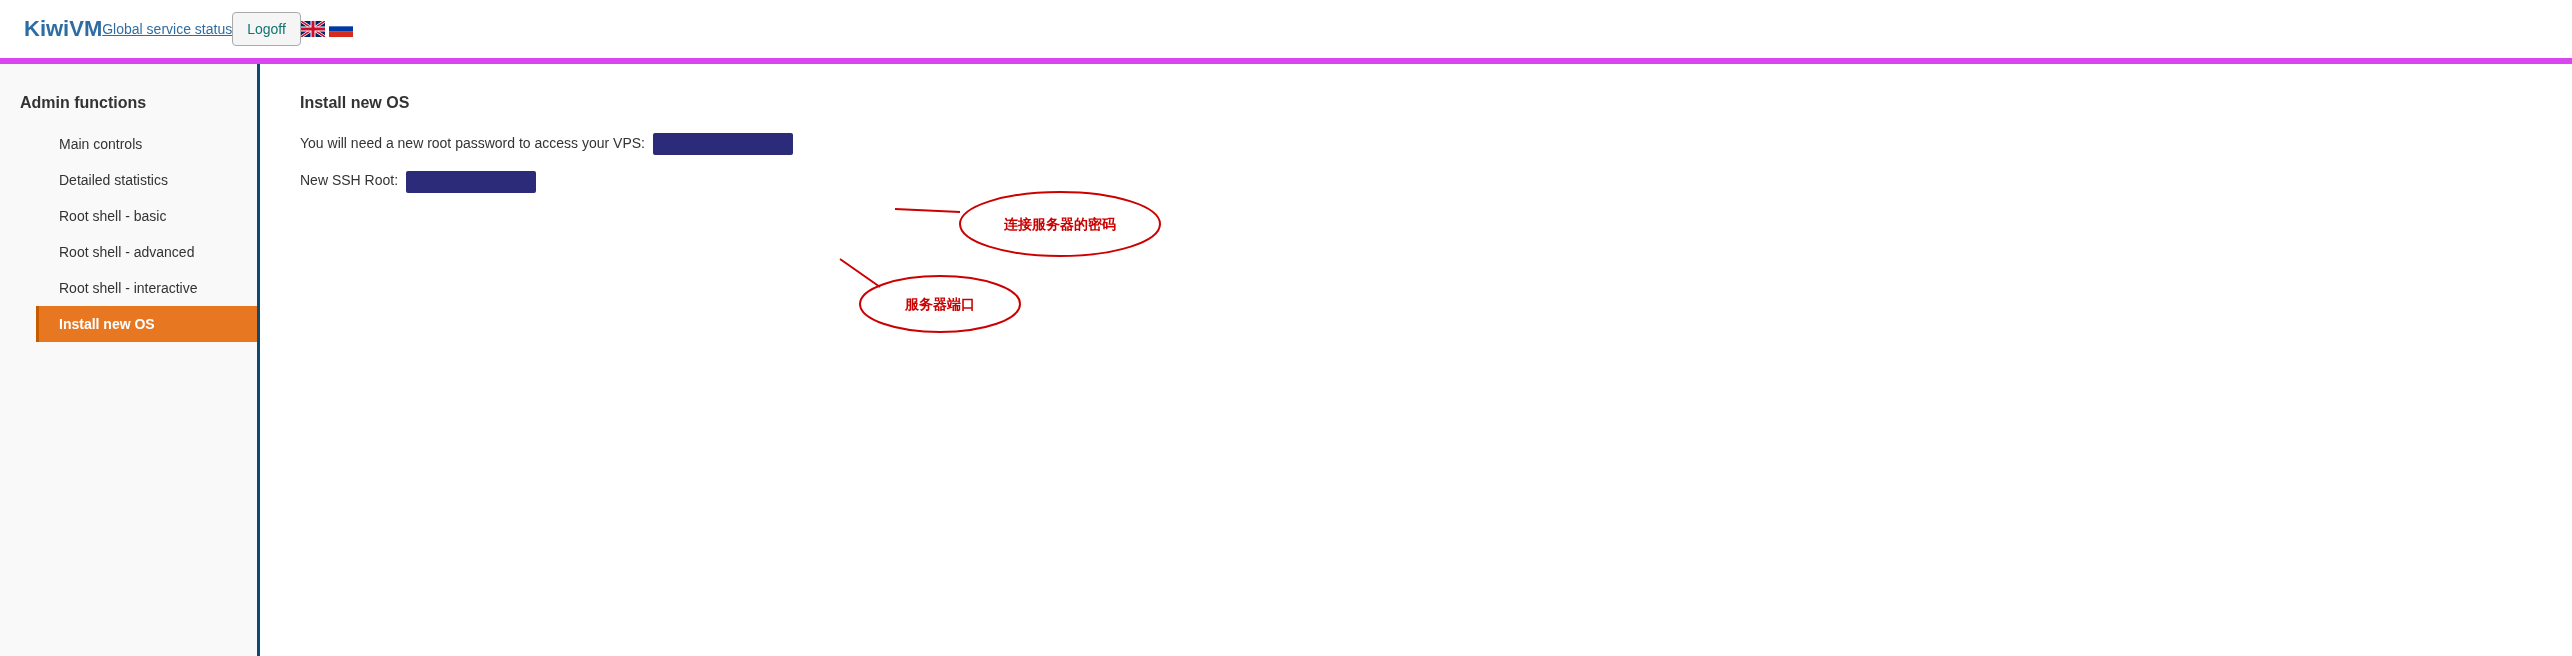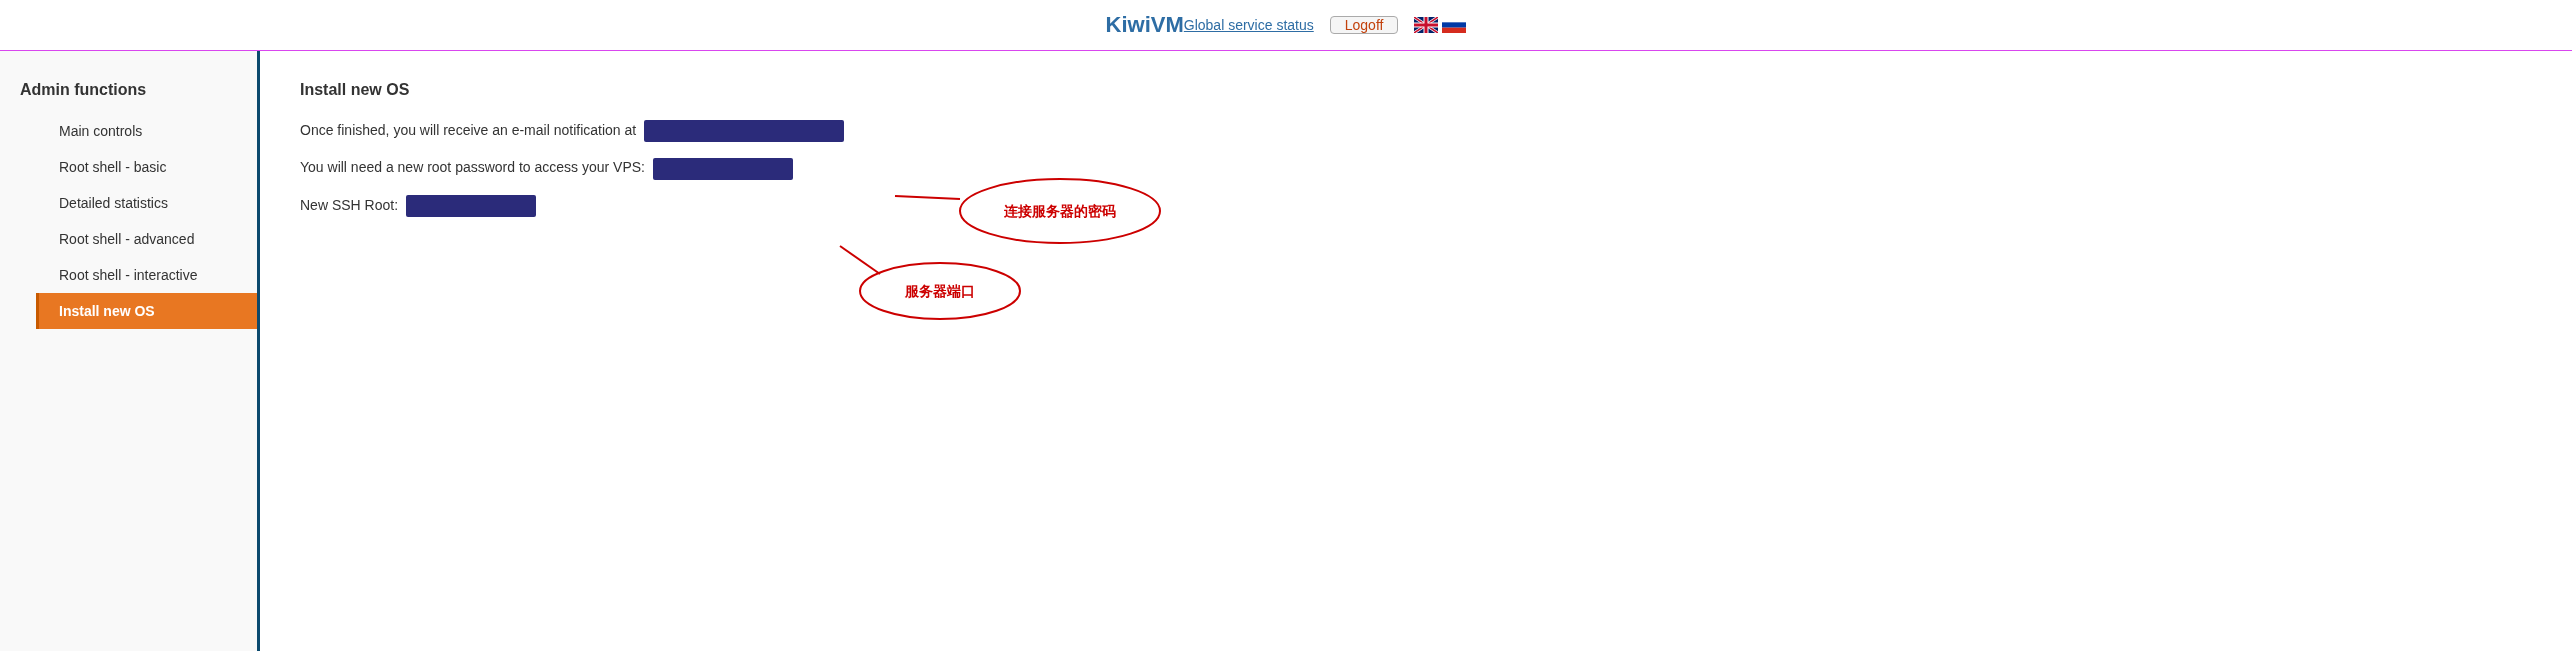--- a/index.html
+++ b/index.html
@@ -2,50 +2,50 @@
 <html><head>
   <meta charset="utf-8">
   <style>
     * { margin: 0; padding: 0; box-sizing: border-box; }
     body { font-family: Arial, sans-serif; font-size: 14px; color: #333; background: #fff; }
 
     
     .header {
       display: flex;
       align-items: center;
-      justify-content: center;
+      justify-content: flex-start;
       padding: 12px 24px;
-      border-bottom: 1px solid #d946ef;
+      border-bottom: 6px solid #d946ef;
       background: #fff;
     }
     .logo {
       font-size: 22px;
       font-weight: bold;
       color: #2e6da4;
       text-decoration: none;
     }
     .header-right {
       display: flex;
       align-items: center;
-      gap: 16px;
+      gap: 0;
     }
     .global-status-link {
       color: #2e6da4;
       text-decoration: underline;
       cursor: pointer;
       font-size: 14px;
     }
     .logoff-btn {
       border: 1px solid #aaa;
       background: #f5f5f5;
-      padding: 0 14px;
+      padding: 8px 14px;
       border-radius: 4px;
       cursor: pointer;
       font-size: 14px;
-      color: #c2410c;
+      color: #0f766e;
     }
     .flags {
       display: flex;
       gap: 4px;
       align-items: center;
     }
     .flag {
       width: 24px;
       height: 16px;
       display: inline-block;
@@ -153,36 +153,32 @@
       </svg>
     </div>
   </div>
 </div>
 
 <div class="layout">
 
   <nav class="sidebar">
     <div class="sidebar-section-title">Admin functions</div>
     <a class="sidebar-item">Main controls</a>
+    <a class="sidebar-item">Detailed statistics</a>
     <a class="sidebar-item">Root shell - basic</a>
-    <a class="sidebar-item">Detailed statistics</a>
     <a class="sidebar-item">Root shell - advanced</a>
     <a class="sidebar-item">Root shell - interactive</a>
     <a class="sidebar-item active">Install new OS</a>
   </nav>
 
   <main class="main-content">
     <div class="content-wrapper" style="position:relative;">
       <div class="page-title">Install new OS</div>
 
 
-      <div class="info-line">
-        <span>Once finished, you will receive an e-mail notification at</span>
-        <span class="inline-field email-field"></span>
-      </div>
 
       <div class="info-line">
         <span>You will need a new root password to access your VPS:</span>
         <span class="inline-field password-field"></span>
       </div>
 
       <div class="info-line">
         <span>New SSH Root:</span>
         <span class="inline-field port-field"></span>
       </div>

